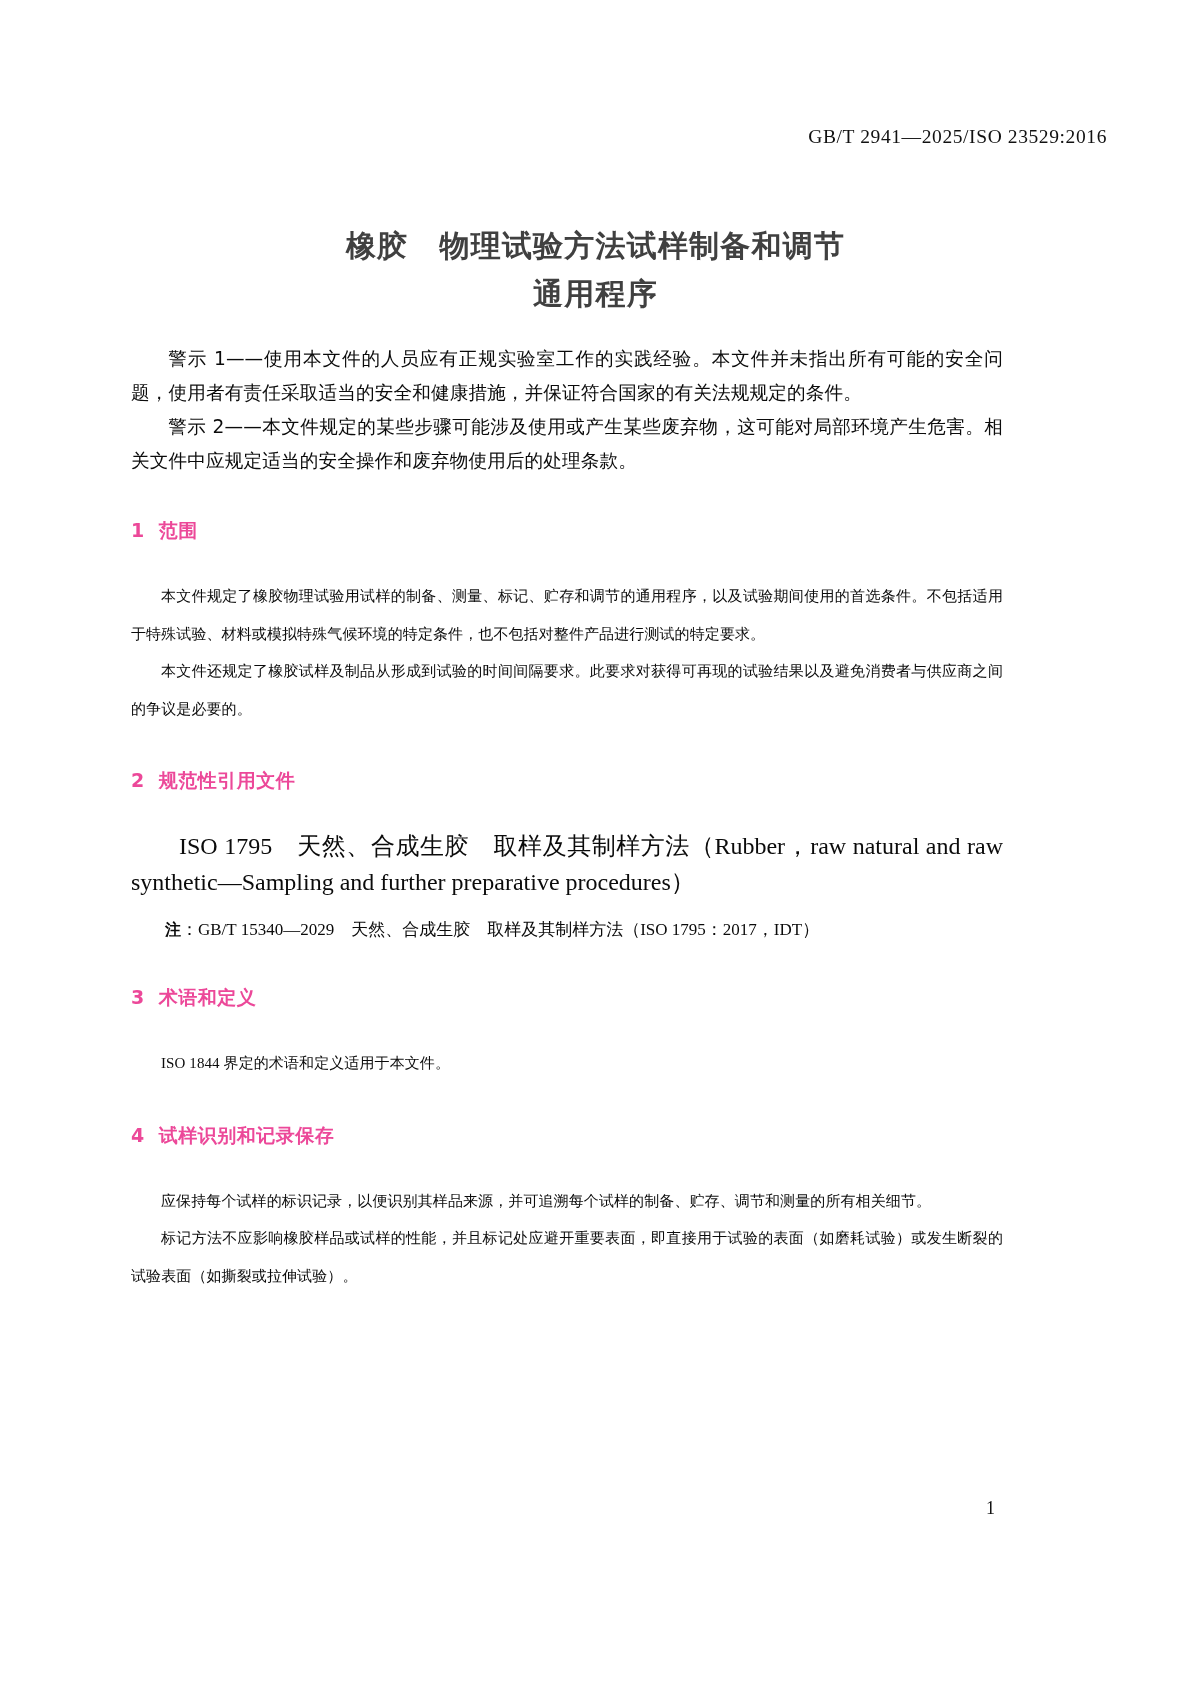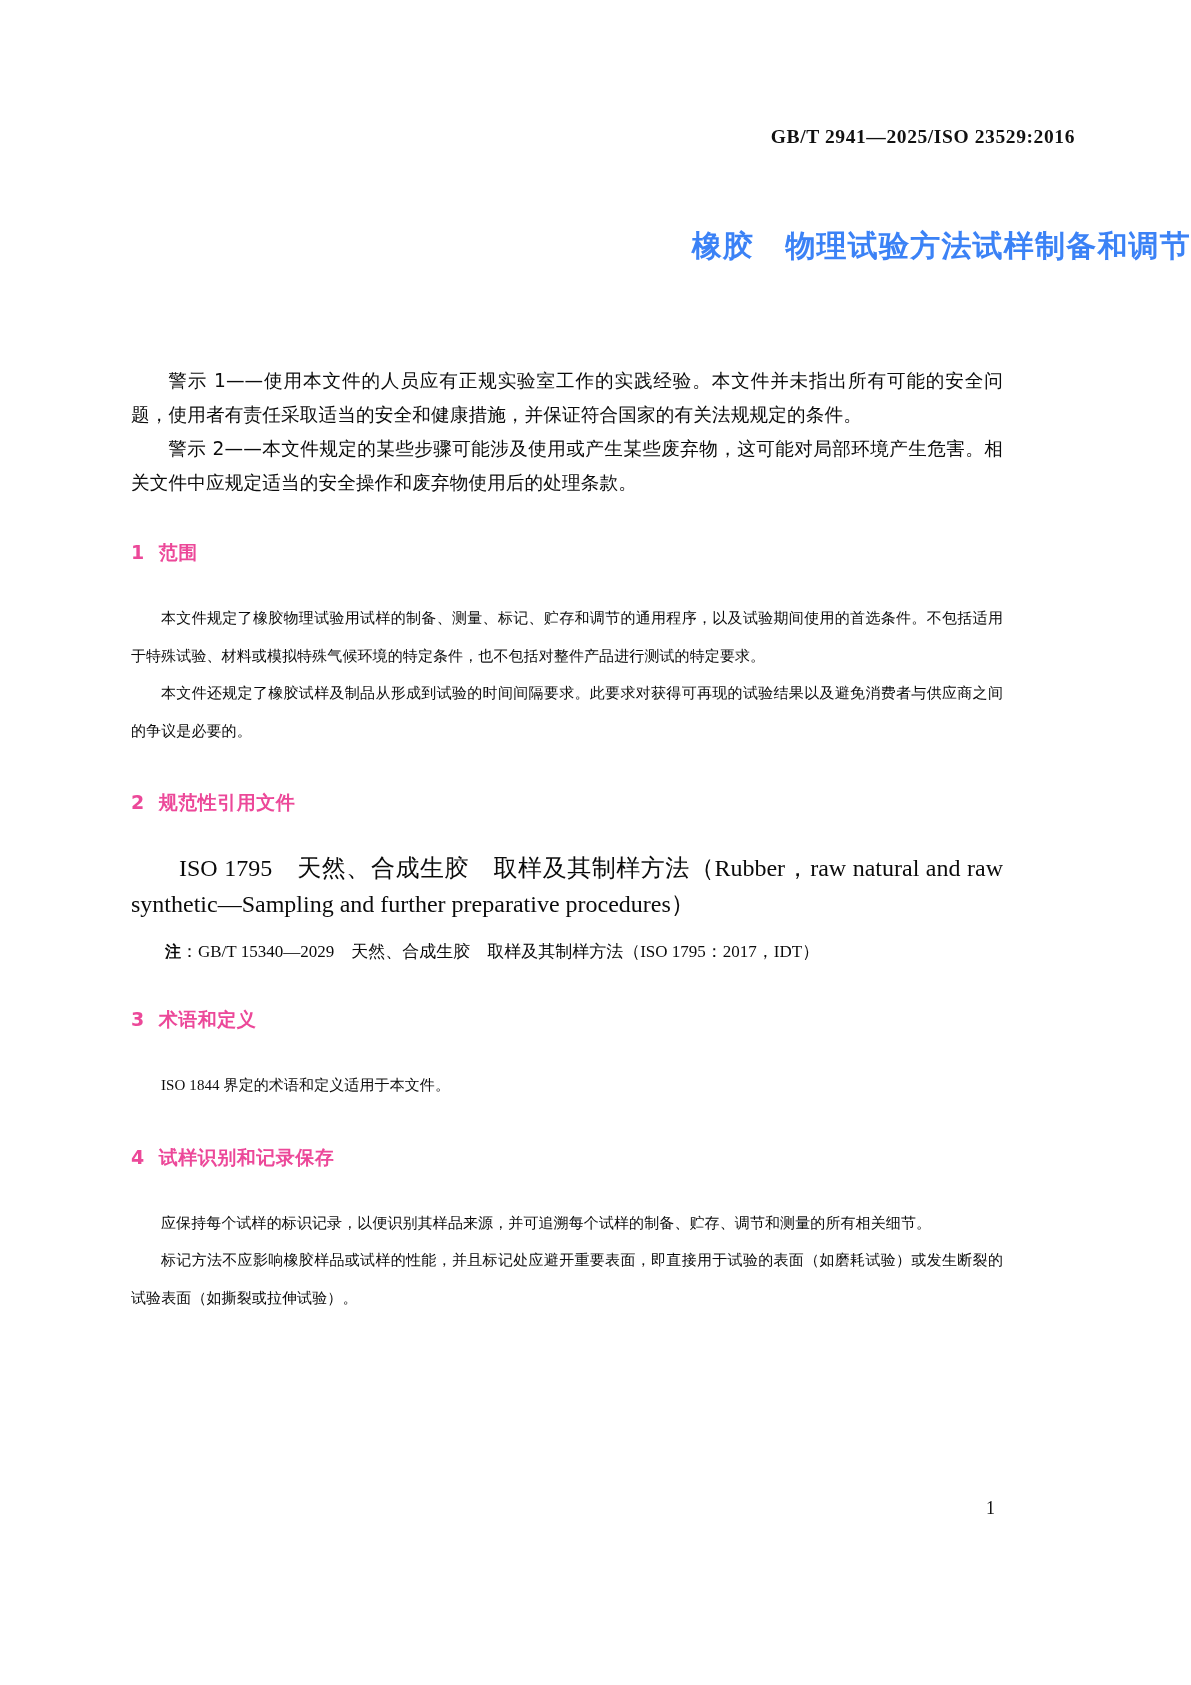--- a/index.html
+++ b/index.html
@@ -18,50 +18,49 @@
     color: #0b0b0b;
   }
 
   
   .header {
     position: absolute;
     top: 126px;
     left: 0;
     right: 0;
     text-align: right;
-    padding-right: 116px;
+    padding-right: 84px;
     font-family: "Liberation Serif", "DejaVu Serif", serif;
-    font-weight: bold;
+    font-weight: normal;
     font-size: 19.5px;
     letter-spacing: 0.6px;
     color: #111;
   }
 
   
   .title-block {
     position: absolute;
     top: 222px;
     left: 0;
     right: 0;
     text-align: center;
   }
   .title-line {
     font-family: "DejaVu Sans", "Liberation Sans", sans-serif;
     font-weight: bold;
     font-size: 30px;
     letter-spacing: 1.2px;
     line-height: 48px;
-    color: #3b82f6;
-    text-align: right;
+    color: #404040;
   }
 
   
   .content {
     position: absolute;
-    top: 364px;
+    top: 342px;
     left: 131px;
     width: 872px;
   }
 
   .warn {
     font-family: "DejaVu Sans", "Liberation Sans", sans-serif;
     font-size: 18.6px;
     line-height: 34px;
     text-align: justify;
     text-justify: inter-ideograph;
@@ -131,20 +130,21 @@
 </style>
 </head>
 <body>
 
 <div class="page">
 
   <div class="header">GB/T 2941—2025/ISO 23529:2016</div>
 
   <div class="title-block">
     <div class="title-line">橡胶　物理试验方法试样制备和调节</div>
+    <div class="title-line">通用程序</div>
   </div>
 
   <div class="content">
 
     <p class="warn">警示 1——使用本文件的人员应有正规实验室工作的实践经验。本文件并未指出所有可能的安全问题，使用者有责任采取适当的安全和健康措施，并保证符合国家的有关法规规定的条件。</p>
 
     <p class="warn">警示 2——本文件规定的某些步骤可能涉及使用或产生某些废弃物，这可能对局部环境产生危害。相关文件中应规定适当的安全操作和废弃物使用后的处理条款。</p>
 
     <div class="gap-sec-before"></div>
     <div class="h-sec">

